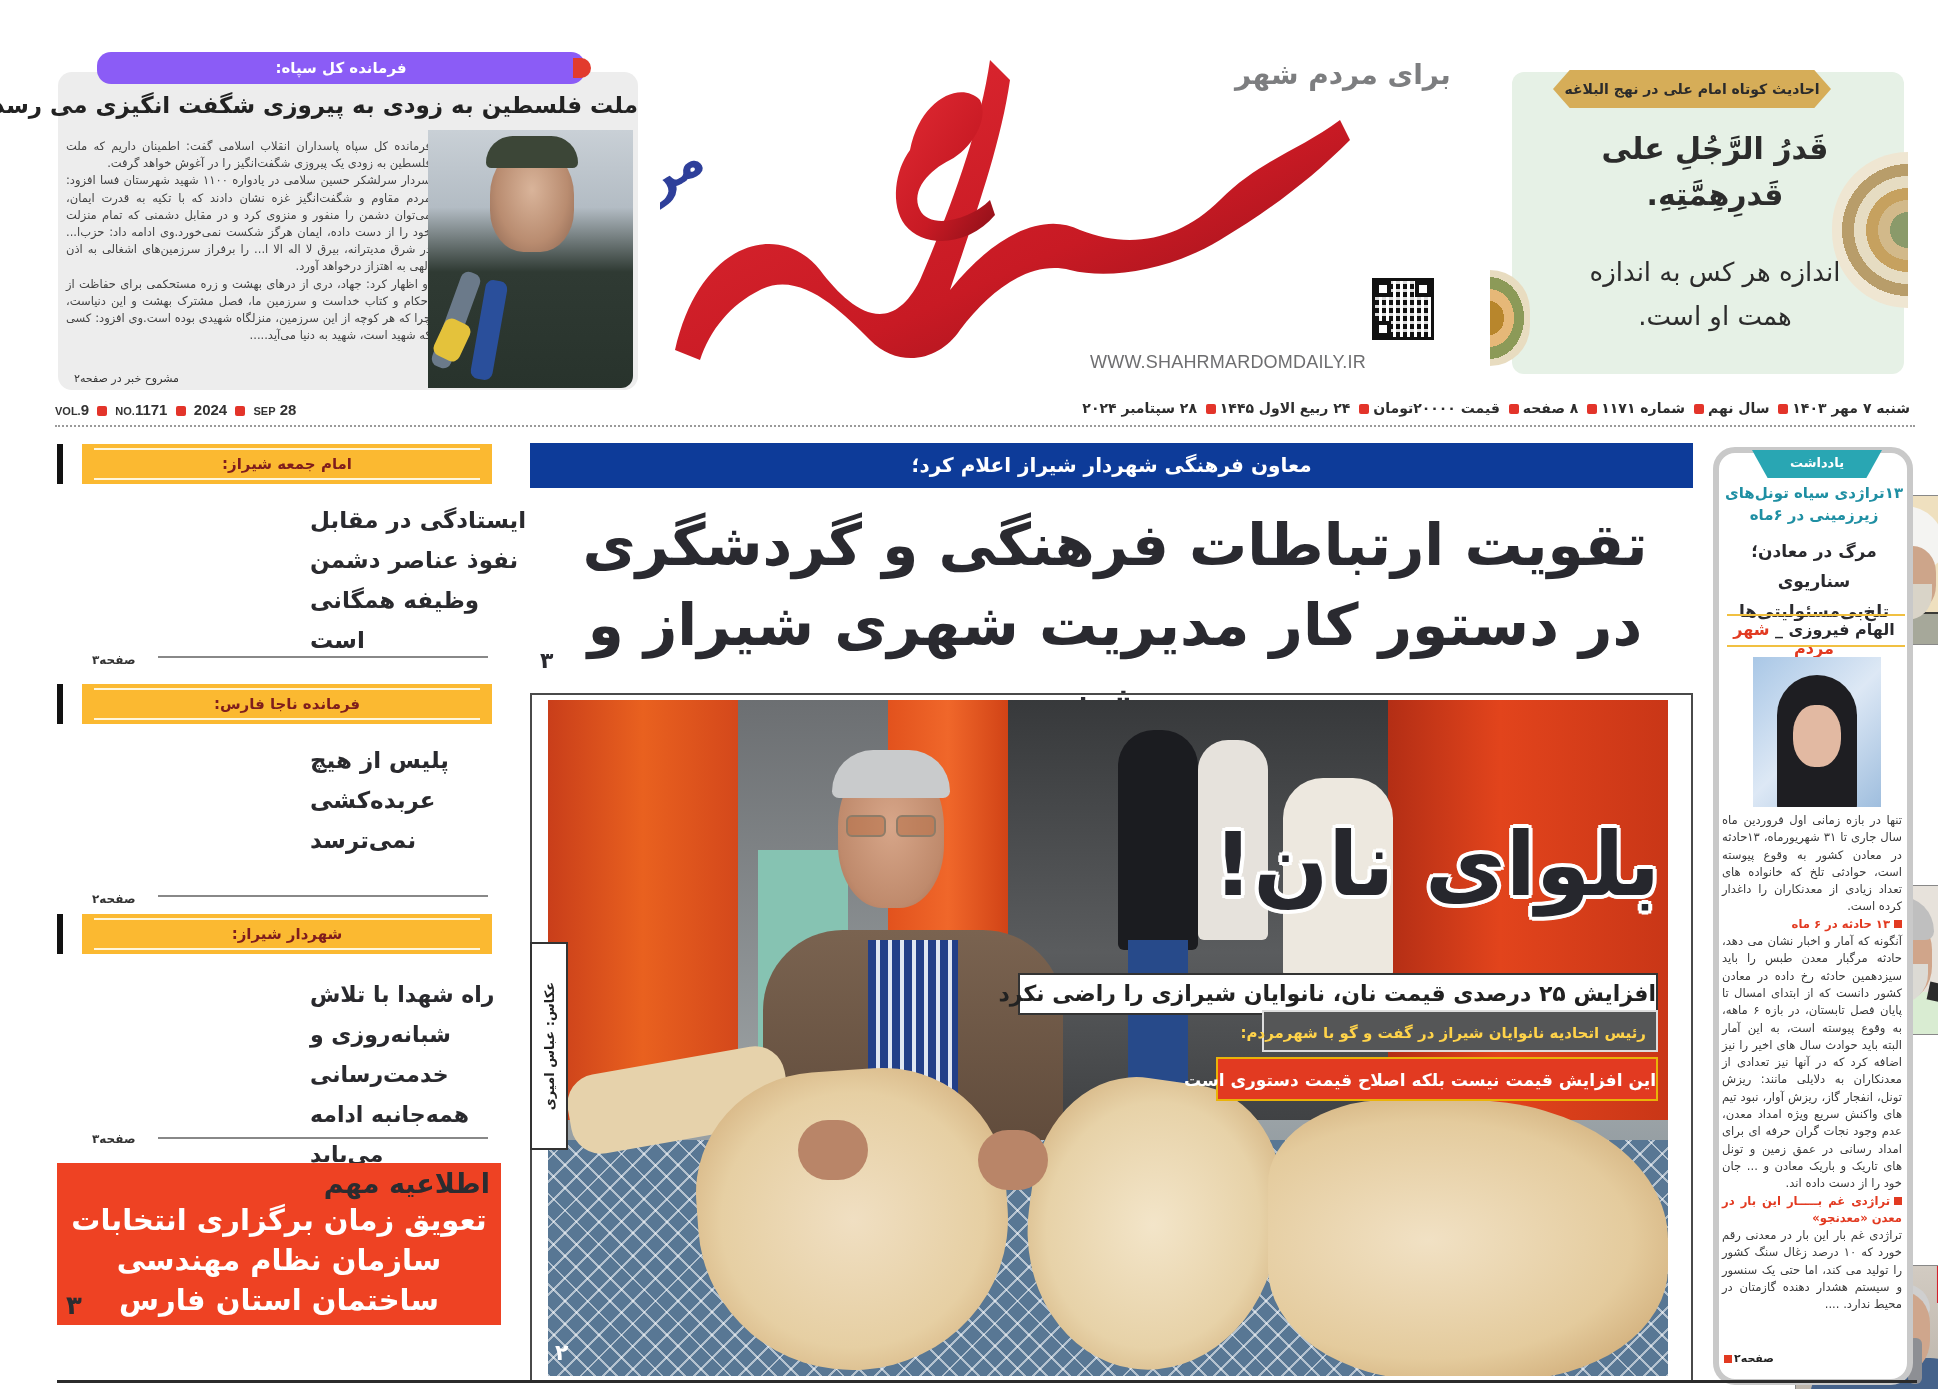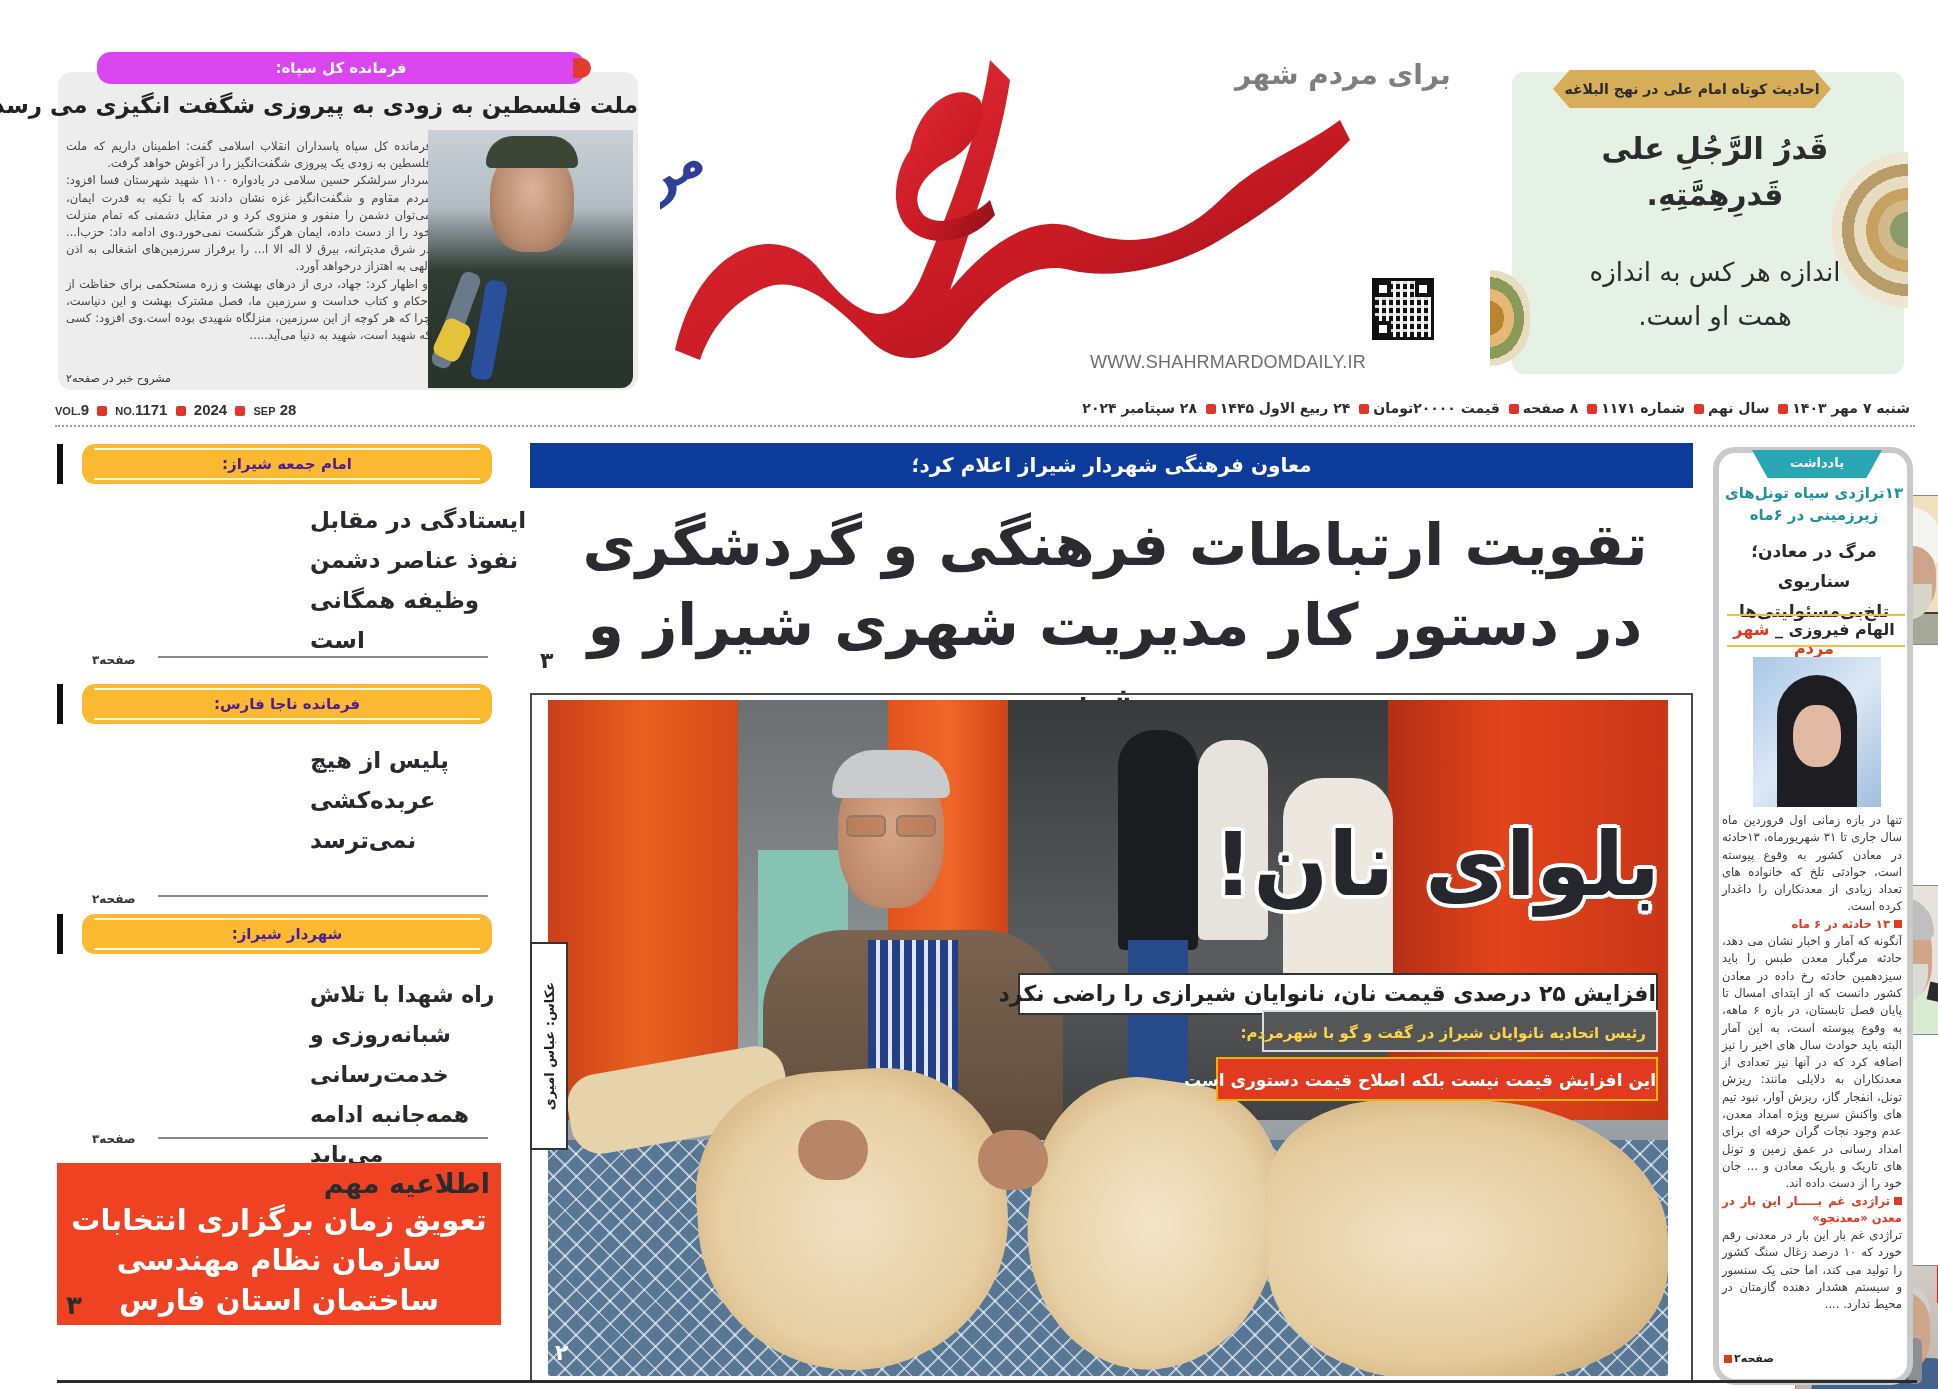--- a/index.html
+++ b/index.html
@@ -2,32 +2,32 @@
 <html><head>
 <meta charset="utf-8">
 <style>
   * { box-sizing: border-box; margin: 0; padding: 0; }
   html, body { width: 1938px; height: 1389px; background: #ffffff; overflow: hidden; }
   body { position: relative; font-family: "DejaVu Sans", sans-serif; color: #2b2b2f; direction: rtl; }
   .abs { position: absolute; }
 
   
   .tl-box { left: 58px; top: 72px; width: 580px; height: 318px; background: #ededed; border-radius: 14px; }
-  .tl-tab { left: 97px; top: 52px; width: 488px; height: 32px; background: #d946ef; border-radius: 14px 14px 14px 14px; color: #fff; font-weight: bold; font-size: 15px; text-align: center; line-height: 32px; }
+  .tl-tab { left: 97px; top: 52px; width: 488px; height: 32px; background: #8b5cf6; border-radius: 14px 14px 14px 14px; color: #fff; font-weight: bold; font-size: 15px; text-align: center; line-height: 32px; }
   .tl-tab::after { content: ""; position: absolute; right: -6px; top: 6px; width: 18px; height: 20px; background: #e23b2e; border-radius: 0 10px 10px 0; }
   .tl-title { right: 1300px; left: 66px; top: 92px; font-size: 23px; font-weight: bold; color: #222; text-align: right; white-space: nowrap; }
   .tl-body { left: 66px; top: 138px; width: 365px; font-size: 11.5px; line-height: 17.2px; color: #444; text-align: justify; }
   .tl-body p { margin: 0; }
   .tl-photo { left: 428px; top: 130px; width: 205px; height: 258px; background: linear-gradient(180deg, #c9d0d6 0%, #b3bcc4 30%, #2f3a33 55%, #28332c 100%); overflow: hidden; border-bottom-right-radius: 12px; }
   .tl-photo .head { position: absolute; left: 62px; top: 18px; width: 84px; height: 104px; background: radial-gradient(ellipse at 50% 40%, #d9b49a 0%, #b98c70 60%, #8a6450 100%); border-radius: 45% 45% 40% 40%; }
   .tl-photo .cap { position: absolute; left: 58px; top: 6px; width: 92px; height: 32px; background: #3c4637; border-radius: 40px 40px 8px 8px; }
   .tl-photo .mic1 { position: absolute; left: 18px; top: 140px; width: 20px; height: 100px; background: #6b7a8a; transform: rotate(20deg); border-radius: 8px; }
   .tl-photo .mic2 { position: absolute; left: 50px; top: 150px; width: 22px; height: 100px; background: #2a4f9b; transform: rotate(10deg); border-radius: 8px; }
   .tl-photo .mic3 { position: absolute; left: 10px; top: 190px; width: 28px; height: 40px; background: #e4c23b; transform: rotate(25deg); border-radius: 8px; }
-  .tl-foot { left: 66px; top: 372px; font-size: 11px; color: #333; }
+  .tl-foot { left: 74px; top: 372px; font-size: 11px; color: #333; }
 
   
   .logo-wrap { left: 660px; top: 40px; width: 830px; height: 340px; }
   .slogan { left: 1235px; top: 58px; font-size: 28px; font-weight: bold; color: #7d7e80; white-space: nowrap; }
   .qr { left: 1372px; top: 278px; width: 62px; height: 62px; background:
         repeating-linear-gradient(90deg, #111 0 4px, #fff 4px 7px),
         #fff; border: 3px solid #111; }
   .qr-inner { position: absolute; inset: 0; background:
         repeating-linear-gradient(0deg, transparent 0 5px, rgba(255,255,255,.85) 5px 8px); }
   .qr-corner { position: absolute; width: 16px; height: 16px; border: 4px solid #111; background: #fff; }
@@ -45,21 +45,21 @@
 
   
   .dateline-r { left: 1100px; top: 400px; width: 810px; font-size: 14px; font-weight: bold; color: #2d2d2d; white-space: nowrap; text-align: center; }
   .dateline-r .sep, .dateline-l .sep { display: inline-block; width: 10px; height: 10px; background: #e3342a; border-radius: 2px; margin: 0 4px; vertical-align: middle; }
   .dateline-l { left: 55px; top: 401px; font-family: "Liberation Sans", sans-serif; font-size: 15px; font-weight: bold; color: #333; direction: ltr; white-space: nowrap; }
   .dateline-l small { font-size: 11px; }
   .dotline { height: 0; border-top: 2px dotted #9a9a9a; }
 
   
   .card-bar { width: 6px; height: 40px; background: #111; }
-  .card-tab { width: 410px; height: 40px; background: #fbb931; font-weight: bold; font-size: 15px; text-align: center; color: #4c1d95; display: flex; align-items: center; justify-content: center; border-radius: 13px; }
+  .card-tab { width: 410px; height: 40px; background: #fbb931; font-weight: bold; font-size: 15px; text-align: center; color: #7f1d1d; display: flex; align-items: center; justify-content: center; }
   .card-tab::before, .card-tab::after { content: ""; position: absolute; left: 12px; right: 12px; height: 2px; background: #fff6dc; }
   .card-tab::before { top: 4px; } .card-tab::after { bottom: 4px; }
   .card-photo { width: 200px; height: 150px; border: 1px solid #888; overflow: hidden; }
   .card-title { width: 225px; text-align: left; font-size: 23px; font-weight: bold; line-height: 40px; color: #2a2a2e; margin-left: 40px; }
   .card-page { font-size: 12px; font-weight: bold; color: #333; }
   .card-rule { height: 2px; background: #888; width: 330px; }
 
   .ph-imam { background: linear-gradient(90deg, #d8c6a2 0 30%, #efe0bf 30% 100%); position: relative; }
   .ph-imam .frame { position: absolute; left: 4px; top: 18px; width: 44px; height: 92px; background: #2a2a2a; border: 4px solid #b89a5a; }
   .ph-imam .turban { position: absolute; left: 70px; top: 10px; width: 78px; height: 62px; background: #f4f4f2; border-radius: 40px 40px 20px 20px; }

